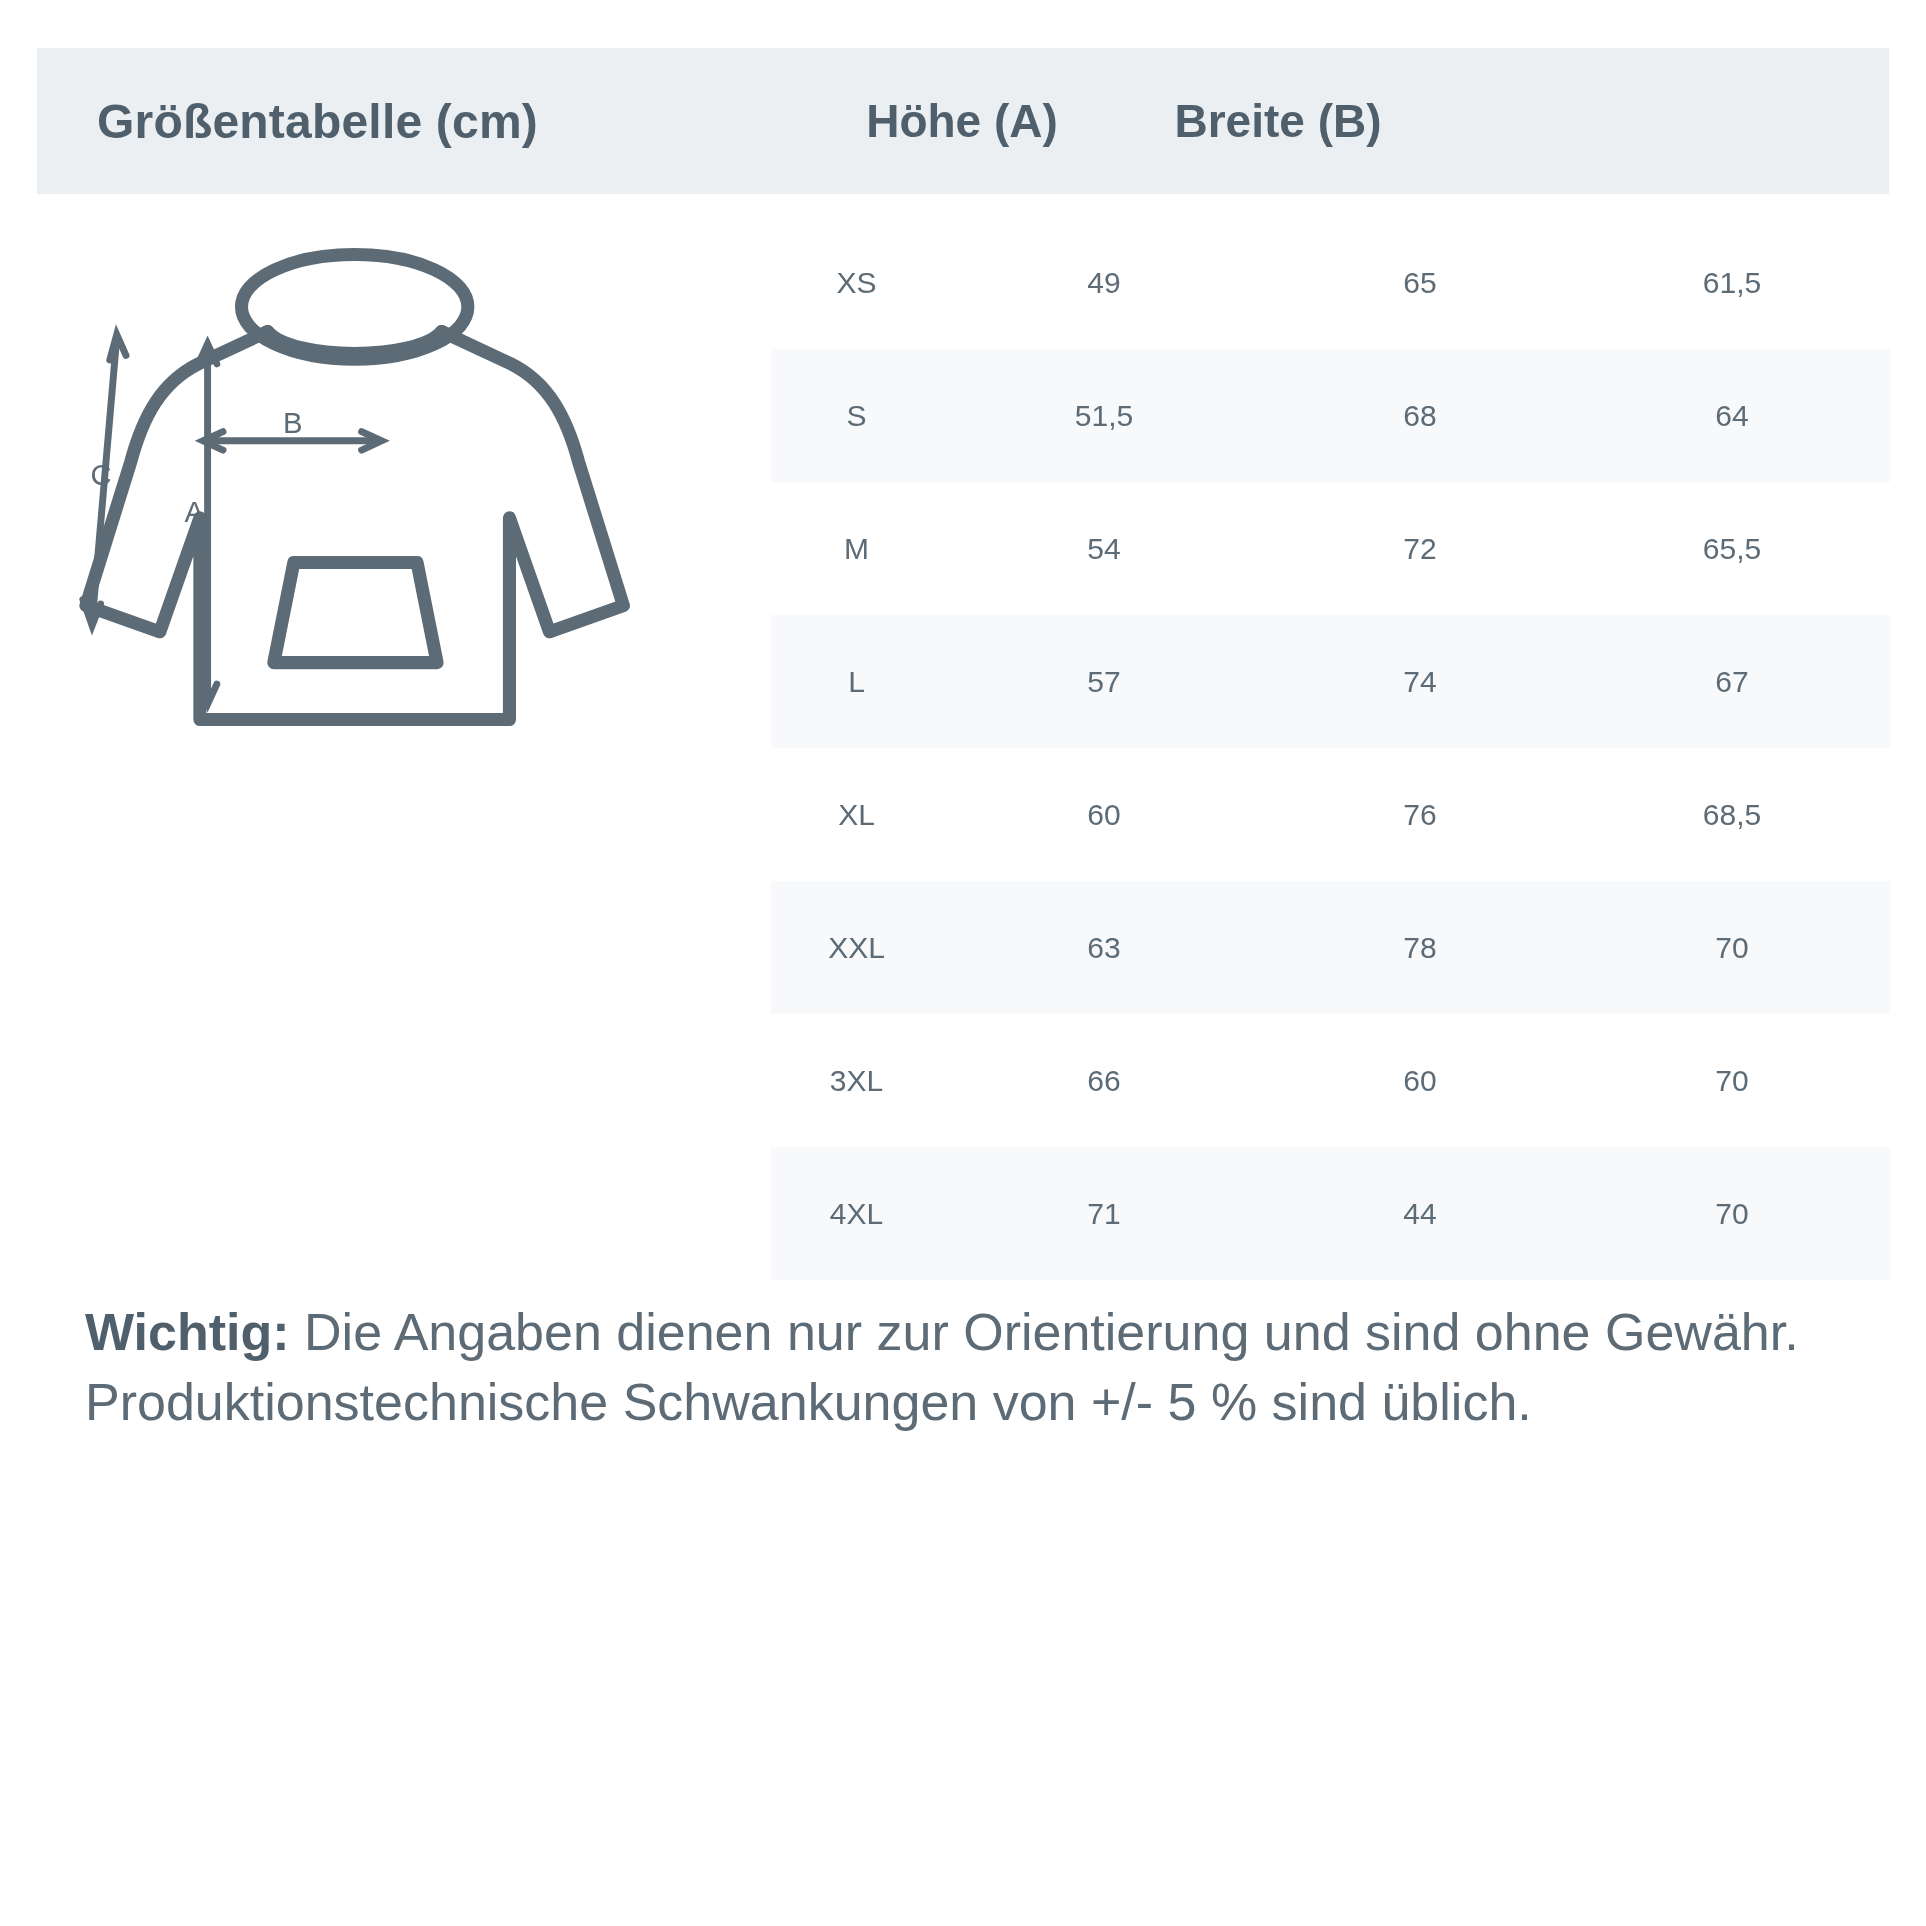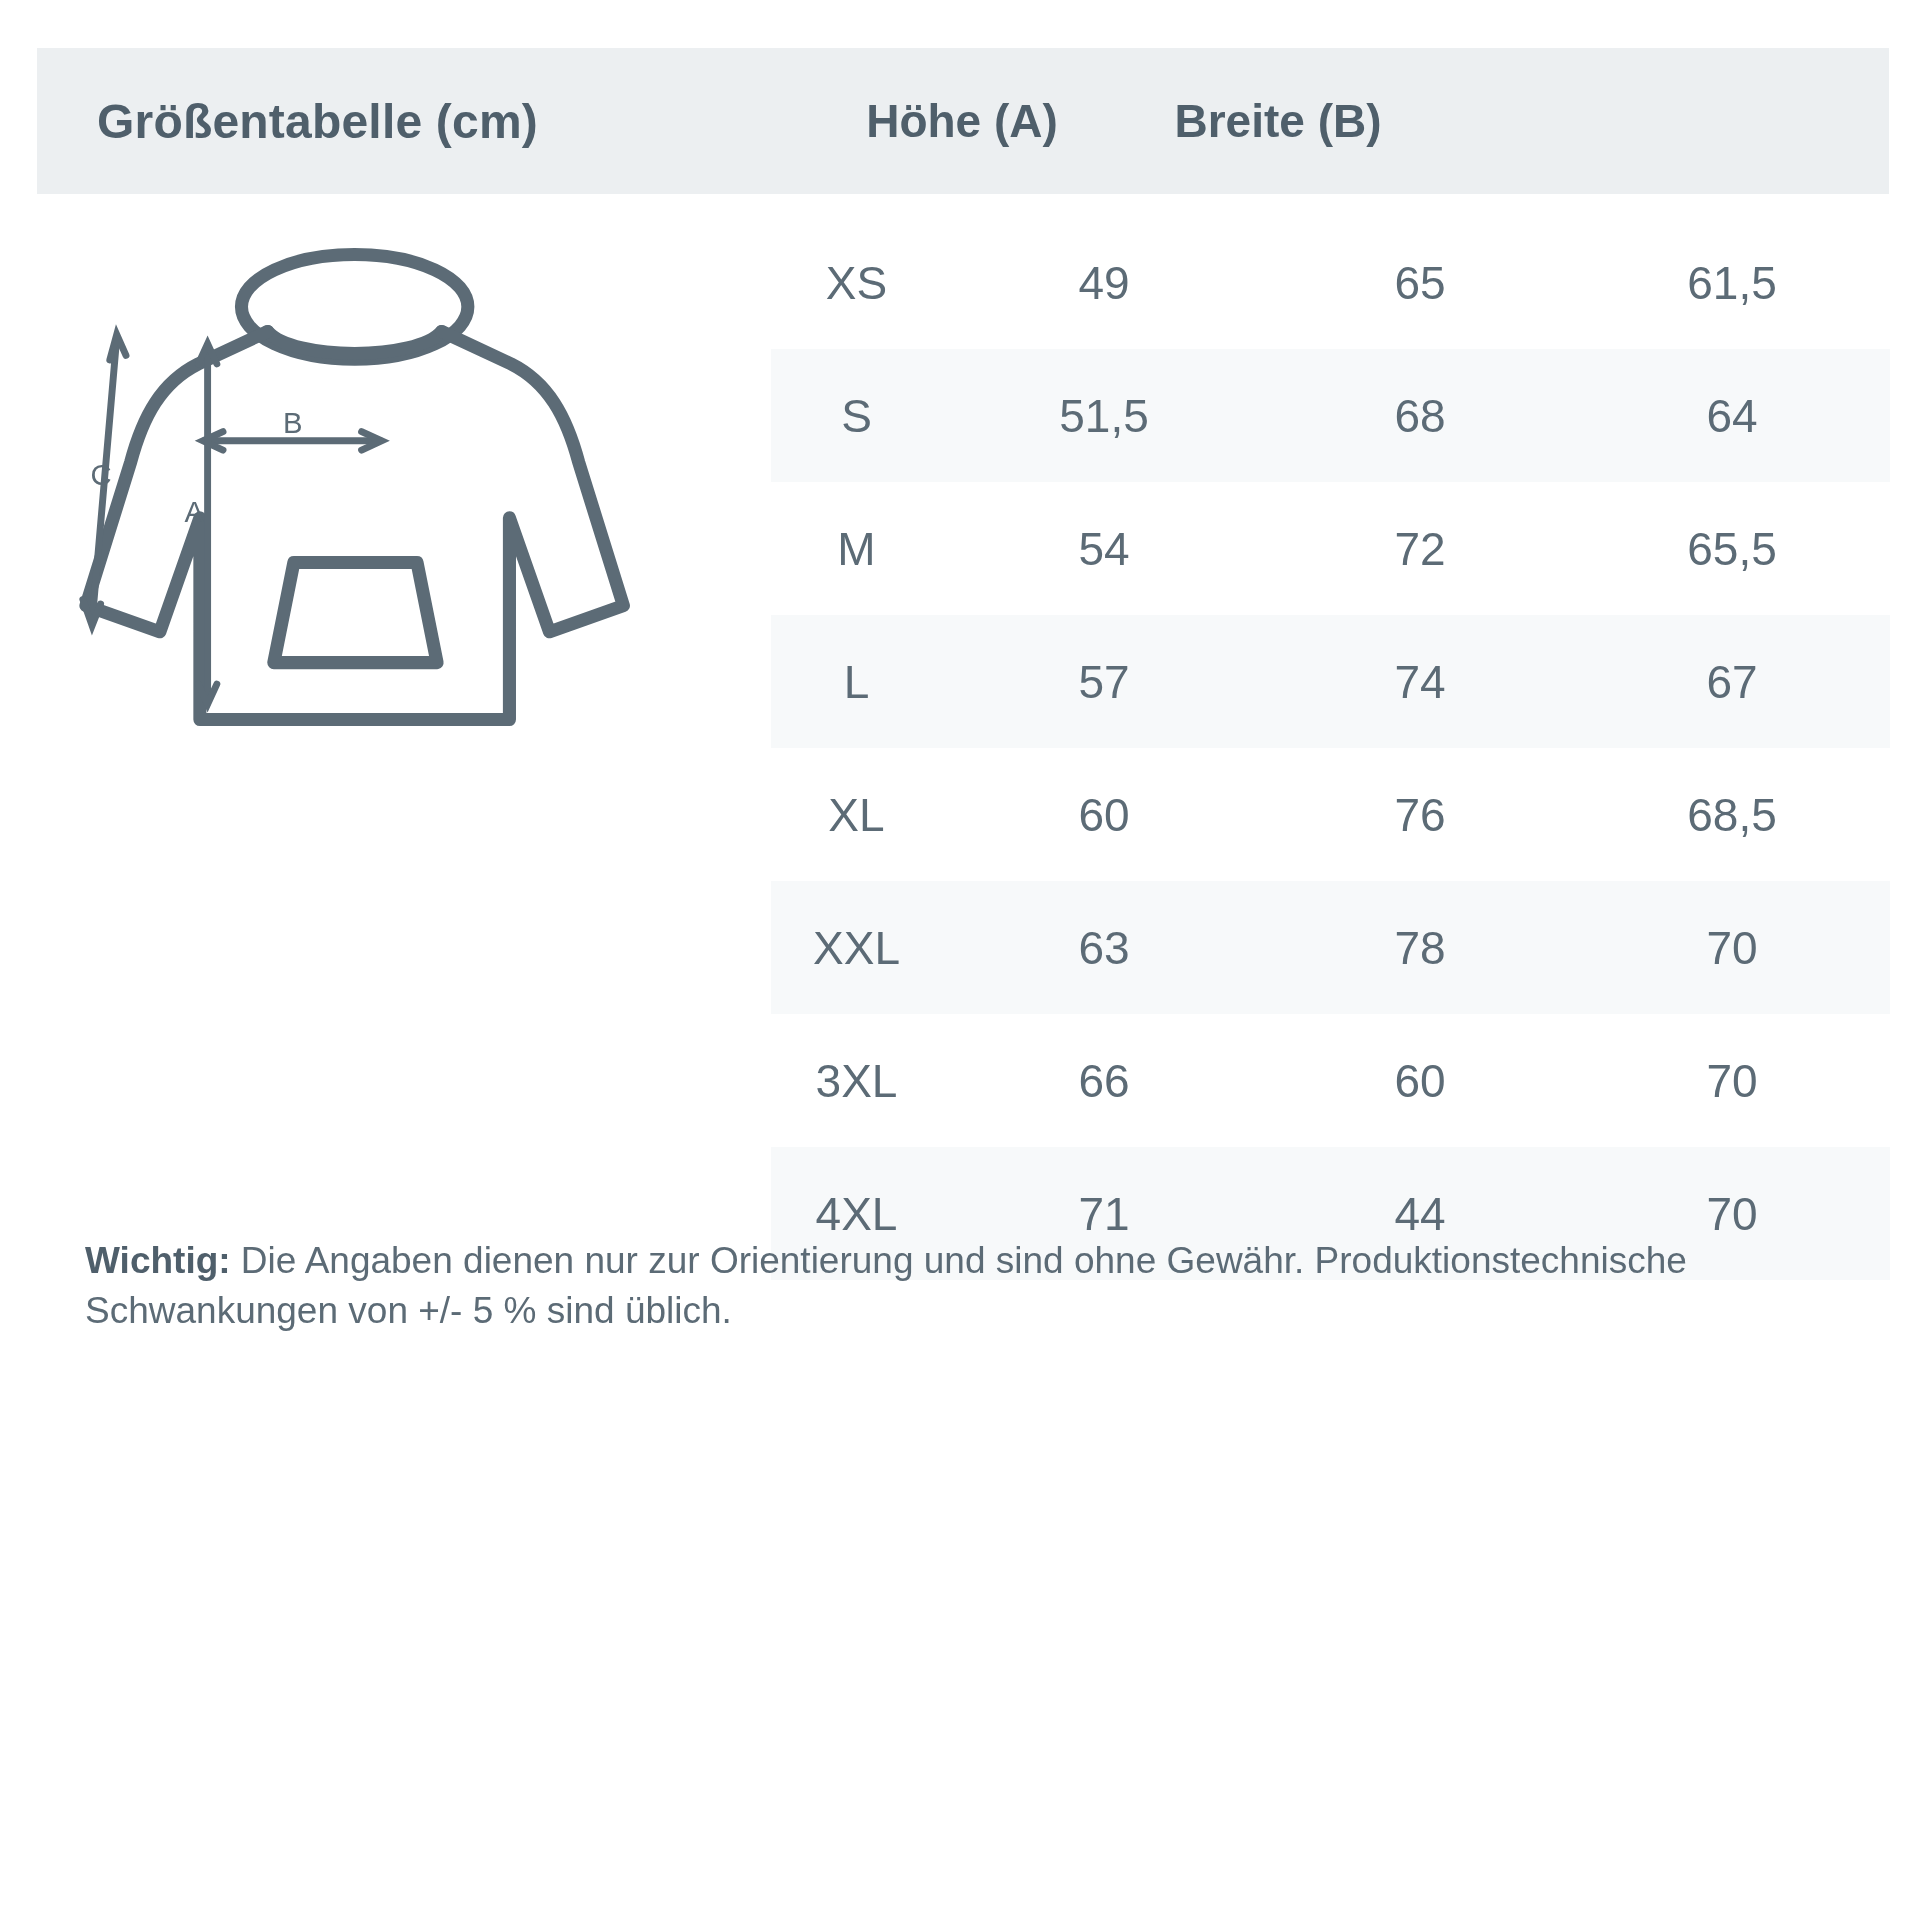--- a/index.html
+++ b/index.html
@@ -80,37 +80,37 @@
   }
   .row {
     display: flex;
     align-items: center;
     height: 133px;
   }
   .row.alt {
     background: #f7f9fa;
   }
   .cell {
-    font-size: 46px;
+    font-size: 30px;
     color: #5c6b76;
     text-align: center;
     white-space: nowrap;
   }
   .c-size  { width: 171px; }
   .c-width { width: 324px; }
   .c-height{ width: 308px; }
   .c-sleeve{ width: 316px; }
 
   
   .footnote {
     position: absolute;
     left: 85px;
-    top: 1236px;
+    top: 1297px;
     width: 1765px;
-    font-size: 37px;
+    font-size: 52px;
     line-height: 1.35;
     color: #5c6b76;
   }
   .footnote b {
     color: #4f5f6b;
     font-weight: bold;
   }
 </style>
 </head>
 <body>

